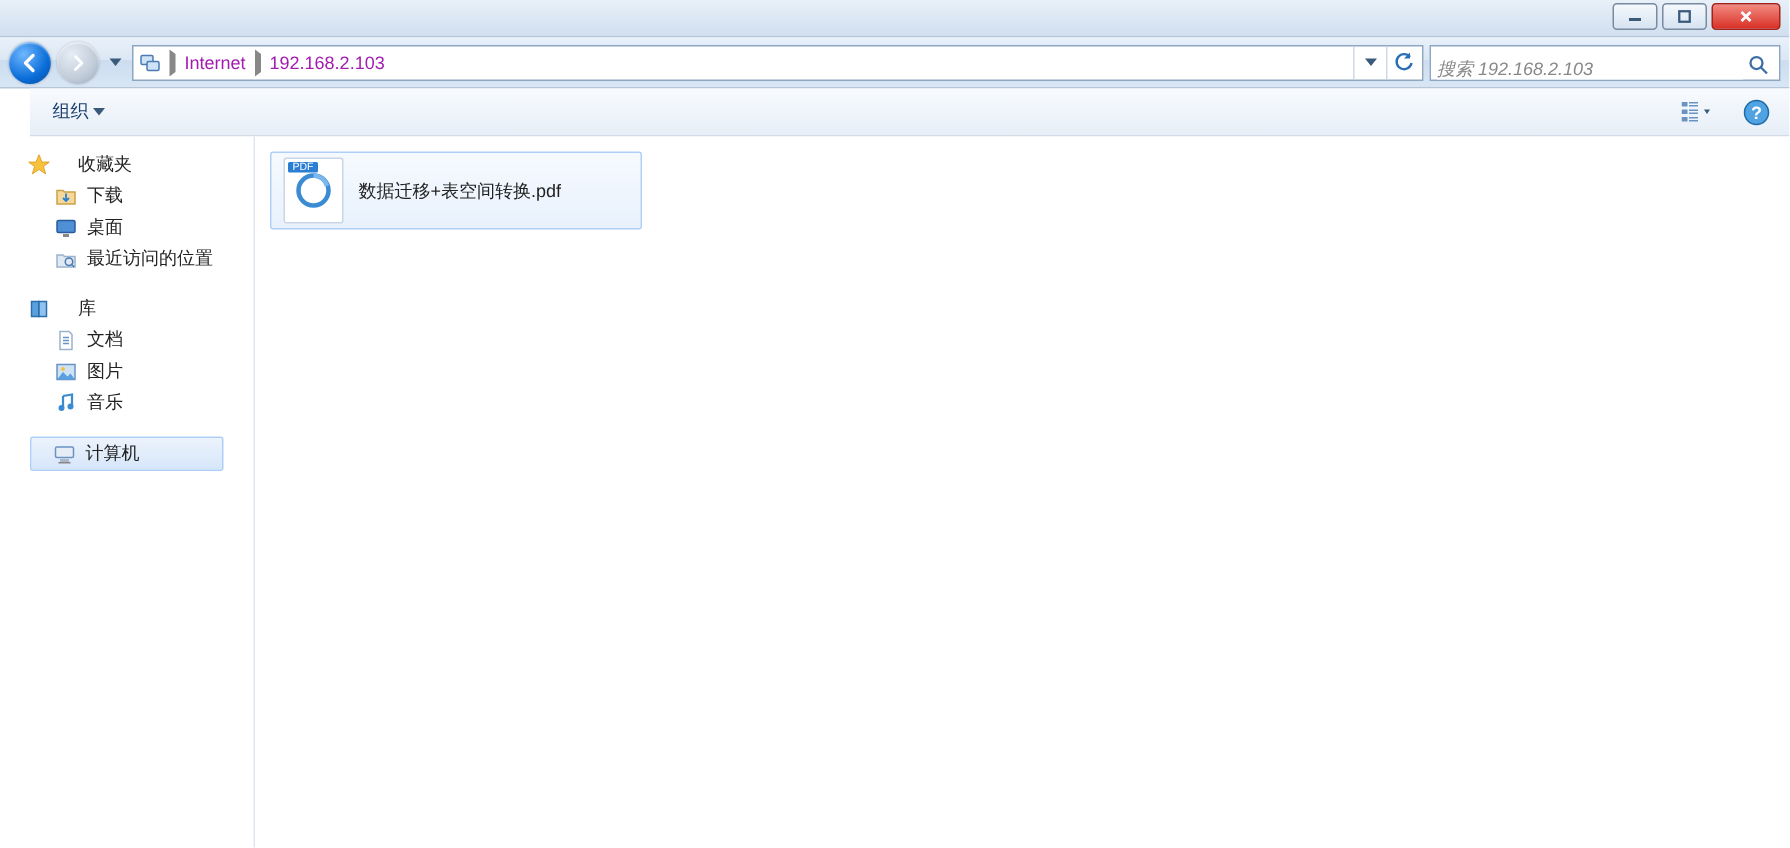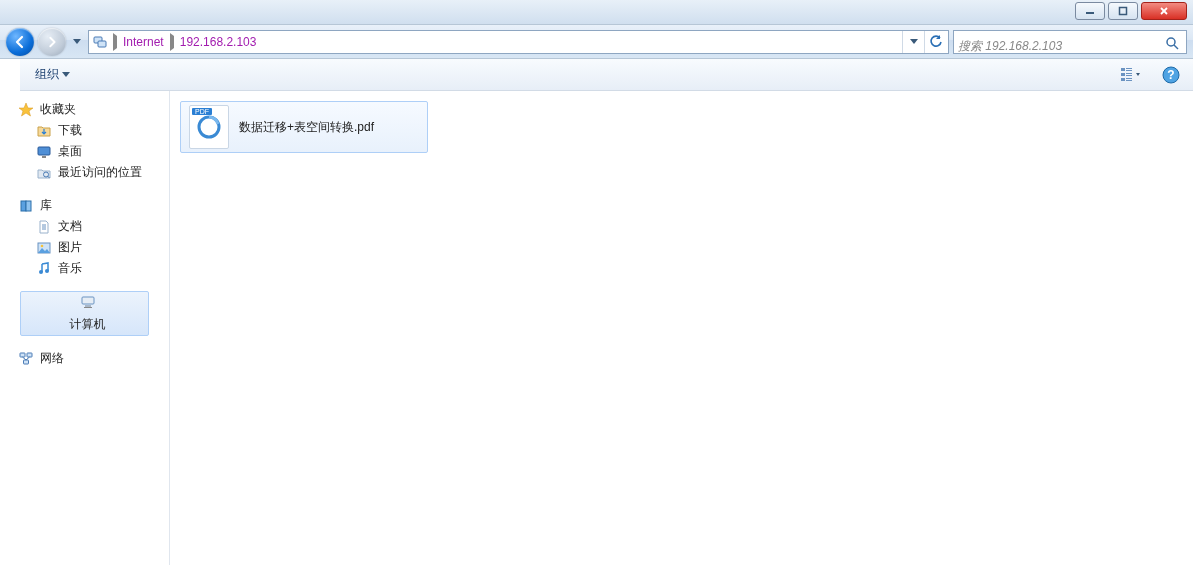--- a/index.html
+++ b/index.html
@@ -32,23 +32,23 @@
 
 .toolbar { height:32px; background:linear-gradient(to bottom,#f8fbfe,#e7eef7); border-bottom:1px solid #d2dbe6; display:flex; align-items:center; padding:0 10px; gap:16px;margin-left:20px; }
 .tool-btn { display:flex; align-items:center; gap:3px; color:#1a3e6e; cursor:pointer; padding:3px 5px; }
 .tool-spacer { flex:1; }
 .tool-icon { width:24px; height:24px; display:flex; align-items:center; justify-content:center; cursor:pointer; }
 
 
 .body-row { display:flex; height:calc(100% - 25px - 34px - 32px); }
 .sidebar { width:170px; background:#fff; border-right:1px solid #e0e6ee; padding:8px 0; overflow:auto; }
 .side-group { margin-bottom:12px; }
-.side-head { display:flex; align-items:center; gap:6px; padding:2px 8px 2px 18px; color:#222; cursor:pointer; }
+.side-head { display:flex; align-items:center; gap:18px; padding:2px 8px 2px 18px; color:#222; cursor:pointer; }
 .side-item { display:flex; align-items:center; gap:6px; padding:2px 8px 2px 36px; color:#222; cursor:pointer; }
-.side-item.selected { background:linear-gradient(to bottom,#ecf3fc,#d6e6fa); border:1px solid #aecff7; border-radius:2px; margin:0 20px; padding-left:32px;flex-direction:column; }
+.side-item.selected { background:linear-gradient(to bottom,#ecf3fc,#d6e6fa); border:1px solid #aecff7; border-radius:2px; margin:0 20px; padding-left:32px; }
 .side-ico { width:16px; height:16px; display:flex; align-items:center; justify-content:center; }
 
 .content { flex:1; background:#fff; padding:10px; }
 .file-tile { width:248px; height:52px; border:1px solid #aecff7; border-radius:2px; background:linear-gradient(to bottom,#f6faff,#e8f1fc); display:flex; align-items:center; gap:10px; padding:4px 8px; cursor:pointer; }
 .file-icon { width:40px; height:44px; background:#fff; border:1px solid #c9d6e5; border-radius:2px; position:relative; display:flex; align-items:center; justify-content:center; }
 .file-icon .badge { position:absolute; top:2px; left:2px; background:#2a7fd4; color:#fff; font-size:7px; padding:0 3px; border-radius:1px; }
 .file-name { color:#222; }
 
 svg { display:block; }
 .tri-down { width:0; height:0; border-left:4px solid transparent; border-right:4px solid transparent; border-top:5px solid #3a5a7a; }
@@ -247,34 +247,20 @@
             <svg width="14" height="14" viewBox="0 0 14 14">
               <rect x="1" y="2" width="12" height="7" rx="1" fill="#e6edf5" stroke="#6b93c1"></rect>
               <rect x="4" y="10" width="6" height="2" fill="#aab8c8"></rect>
               <rect x="3" y="12" width="8" height="1" fill="#888"></rect>
             </svg>
           </div>
         <span>计算机</span>
       </div>
     </div>
 
-    <div class="side-group">
-      <div class="side-head">
-        <div class="side-ico">
-            <svg width="14" height="14" viewBox="0 0 14 14">
-              <rect x="1" y="1" width="5" height="4" rx=".5" fill="#cfe3f7" stroke="#4a7bb5"></rect>
-              <rect x="8" y="1" width="5" height="4" rx=".5" fill="#cfe3f7" stroke="#4a7bb5"></rect>
-              <rect x="4.5" y="8" width="5" height="4" rx=".5" fill="#cfe3f7" stroke="#4a7bb5"></rect>
-              <line x1="3.5" y1="5" x2="7" y2="8" stroke="#4a7bb5"></line>
-              <line x1="10.5" y1="5" x2="7" y2="8" stroke="#4a7bb5"></line>
-            </svg>
-          </div>
-        <span>网络</span>
-      </div>
-    </div>
 
   </div>
 
   <div class="content">
     <div class="file-tile">
       <div class="file-icon">
         <div class="badge">PDF</div>
         <svg width="26" height="26" viewBox="0 0 26 26">
             <circle cx="13" cy="13" r="10" fill="none" stroke="#3a8ad4" stroke-width="3"></circle>
             <path d="M13 3 A10 10 0 0 1 22 10" fill="none" stroke="#7ab8ee" stroke-width="3"></path>

